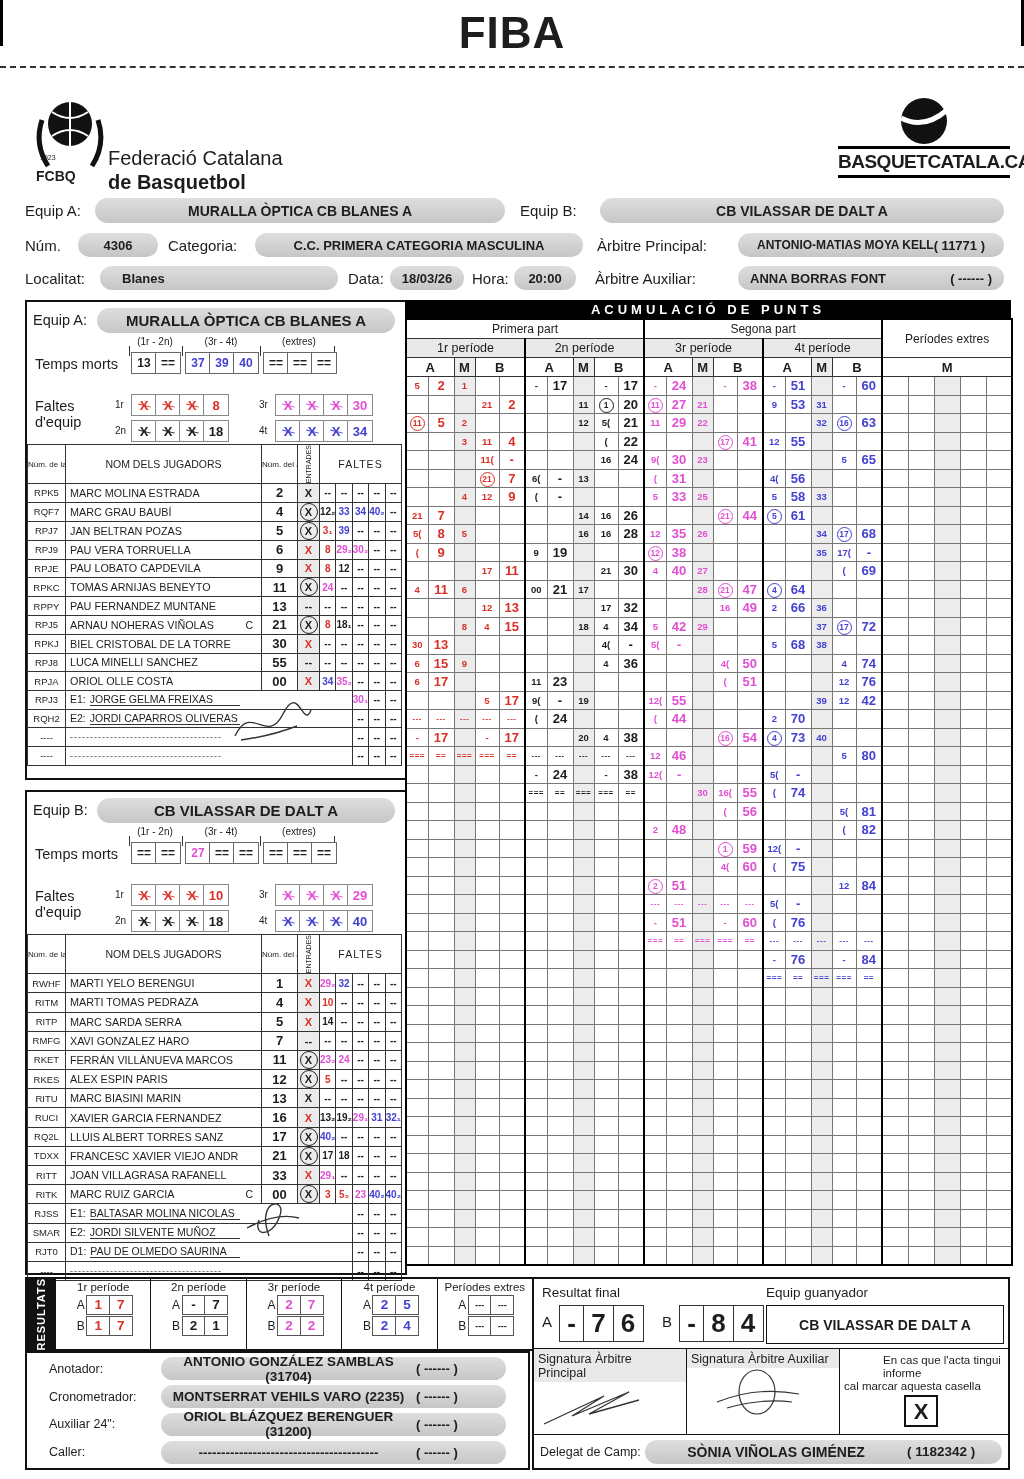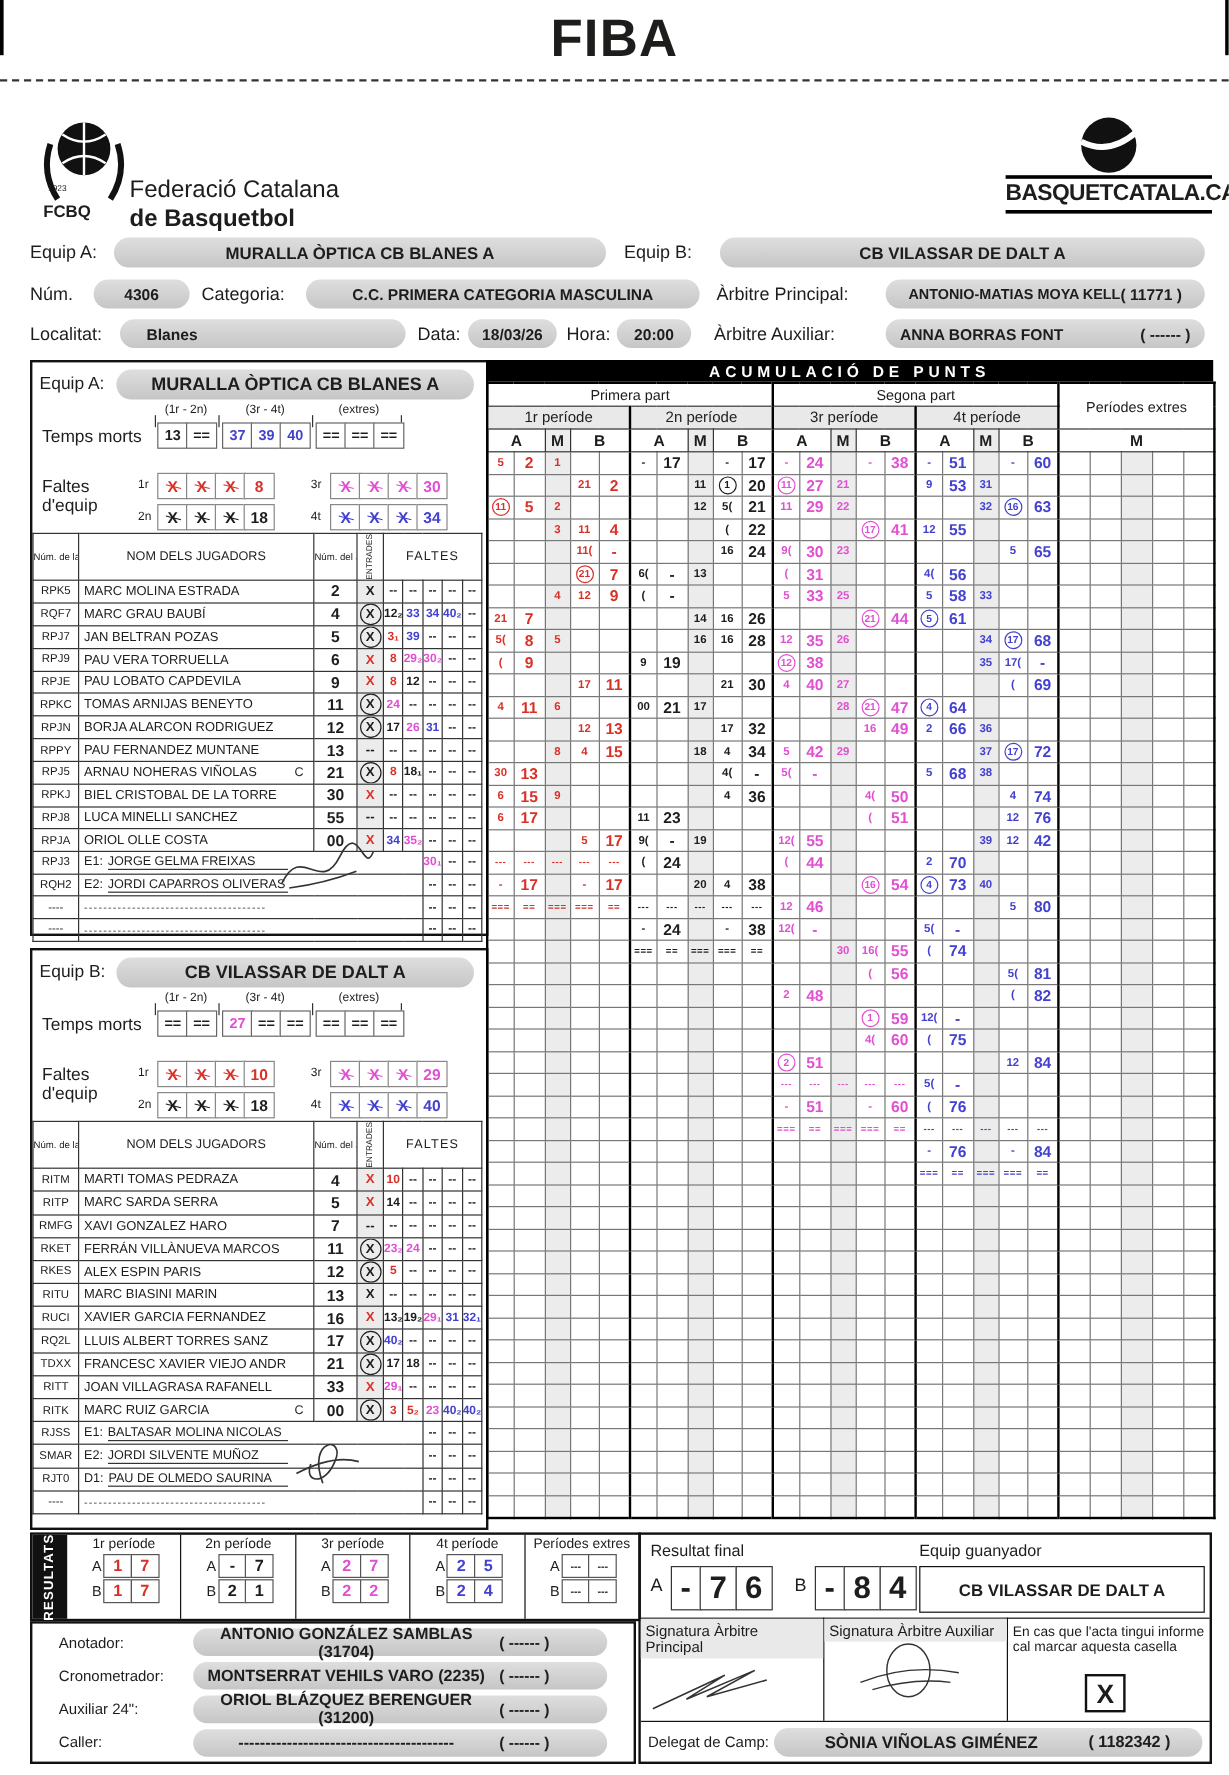--- a/index.html
+++ b/index.html
@@ -322,31 +322,20 @@
           <td class="nm">TOMAS ARNIJAS BENEYTO</td>
           <td class="pn">11</td>
           <td class="ent ck"><span class="ec">X</span></td>
           <td class="fl cm">24</td>
           <td class="fl ck">--</td>
           <td class="fl ck">--</td>
           <td class="fl ck">--</td>
           <td class="fl ck">--</td>
         </tr>
         <tr>
-          <td class="lic">RPJN</td>
-          <td class="nm">BORJA ALARCON RODRIGUEZ</td>
-          <td class="pn">12</td>
-          <td class="ent ck"><span class="ec">X</span></td>
-          <td class="fl ck">17</td>
-          <td class="fl cm">26</td>
-          <td class="fl cb">31</td>
-          <td class="fl ck">--</td>
-          <td class="fl ck">--</td>
-        </tr>
-        <tr>
           <td class="lic">RPPY</td>
           <td class="nm">PAU FERNANDEZ MUNTANE</td>
           <td class="pn">13</td>
           <td class="ent ck">--</td>
           <td class="fl ck">--</td>
           <td class="fl ck">--</td>
           <td class="fl ck">--</td>
           <td class="fl ck">--</td>
           <td class="fl ck">--</td>
         </tr>
@@ -512,20 +501,31 @@
           <th class="th-lic">Núm. de la Llicència</th>
           <th class="th-name">NOM DELS JUGADORS</th>
           <th class="th-num">Núm. del Jugador</th>
           <th>
             <div class="th-ent">ENTRADES</div>
           </th>
           <th class="th-fal" colspan="5">FALTES</th>
         </tr>
       </thead>
       <tbody>
+        <tr>
+          <td class="lic">RWHF</td>
+          <td class="nm">MARTI YELO BERENGUI</td>
+          <td class="pn">1</td>
+          <td class="ent cr">X</td>
+          <td class="fl cm">29₂</td>
+          <td class="fl cb">32</td>
+          <td class="fl ck">--</td>
+          <td class="fl ck">--</td>
+          <td class="fl ck">--</td>
+        </tr>
         <tr>
           <td class="lic">RITM</td>
           <td class="nm">MARTI TOMAS PEDRAZA</td>
           <td class="pn">4</td>
           <td class="ent cr">X</td>
           <td class="fl cr">10</td>
           <td class="fl ck">--</td>
           <td class="fl ck">--</td>
           <td class="fl ck">--</td>
           <td class="fl ck">--</td>
@@ -2162,21 +2162,21 @@
     </svg>
   </div>
   <div class="sigcell" style="left:153px;width:153px;">
     <div class="sighead">Signatura Àrbitre Auxiliar</div>
     <svg width="140" height="52" viewBox="0 0 140 52">
       <ellipse cx="70" cy="24" rx="18" ry="22" stroke="#333" stroke-width="1.2" fill="none"></ellipse>
       <path d="M30 34 Q70 18 112 26 M40 40 Q75 30 105 34" stroke="#333" stroke-width="1.2" fill="none"></path>
     </svg>
   </div>
   <div class="sigcell" style="left:306px;width:168px;border-right:none;" id="notecell">
-    <div style="margin-top:2px;">En cas que l'acta tingui informe</div>
+    <div style="margin-top:2px;margin-left:39px;">En cas que l'acta tingui informe</div>
     <div>cal marcar aquesta casella</div>
     <div id="checkbox">X</div>
   </div>
 
   <div id="delegrow">
     <span class="dl">Delegat de Camp:</span>
     <div class="dpill">
       <span class="dv">SÒNIA VIÑOLAS GIMÉNEZ</span>
       <span class="dlic">( 1182342 )</span>
     </div>

